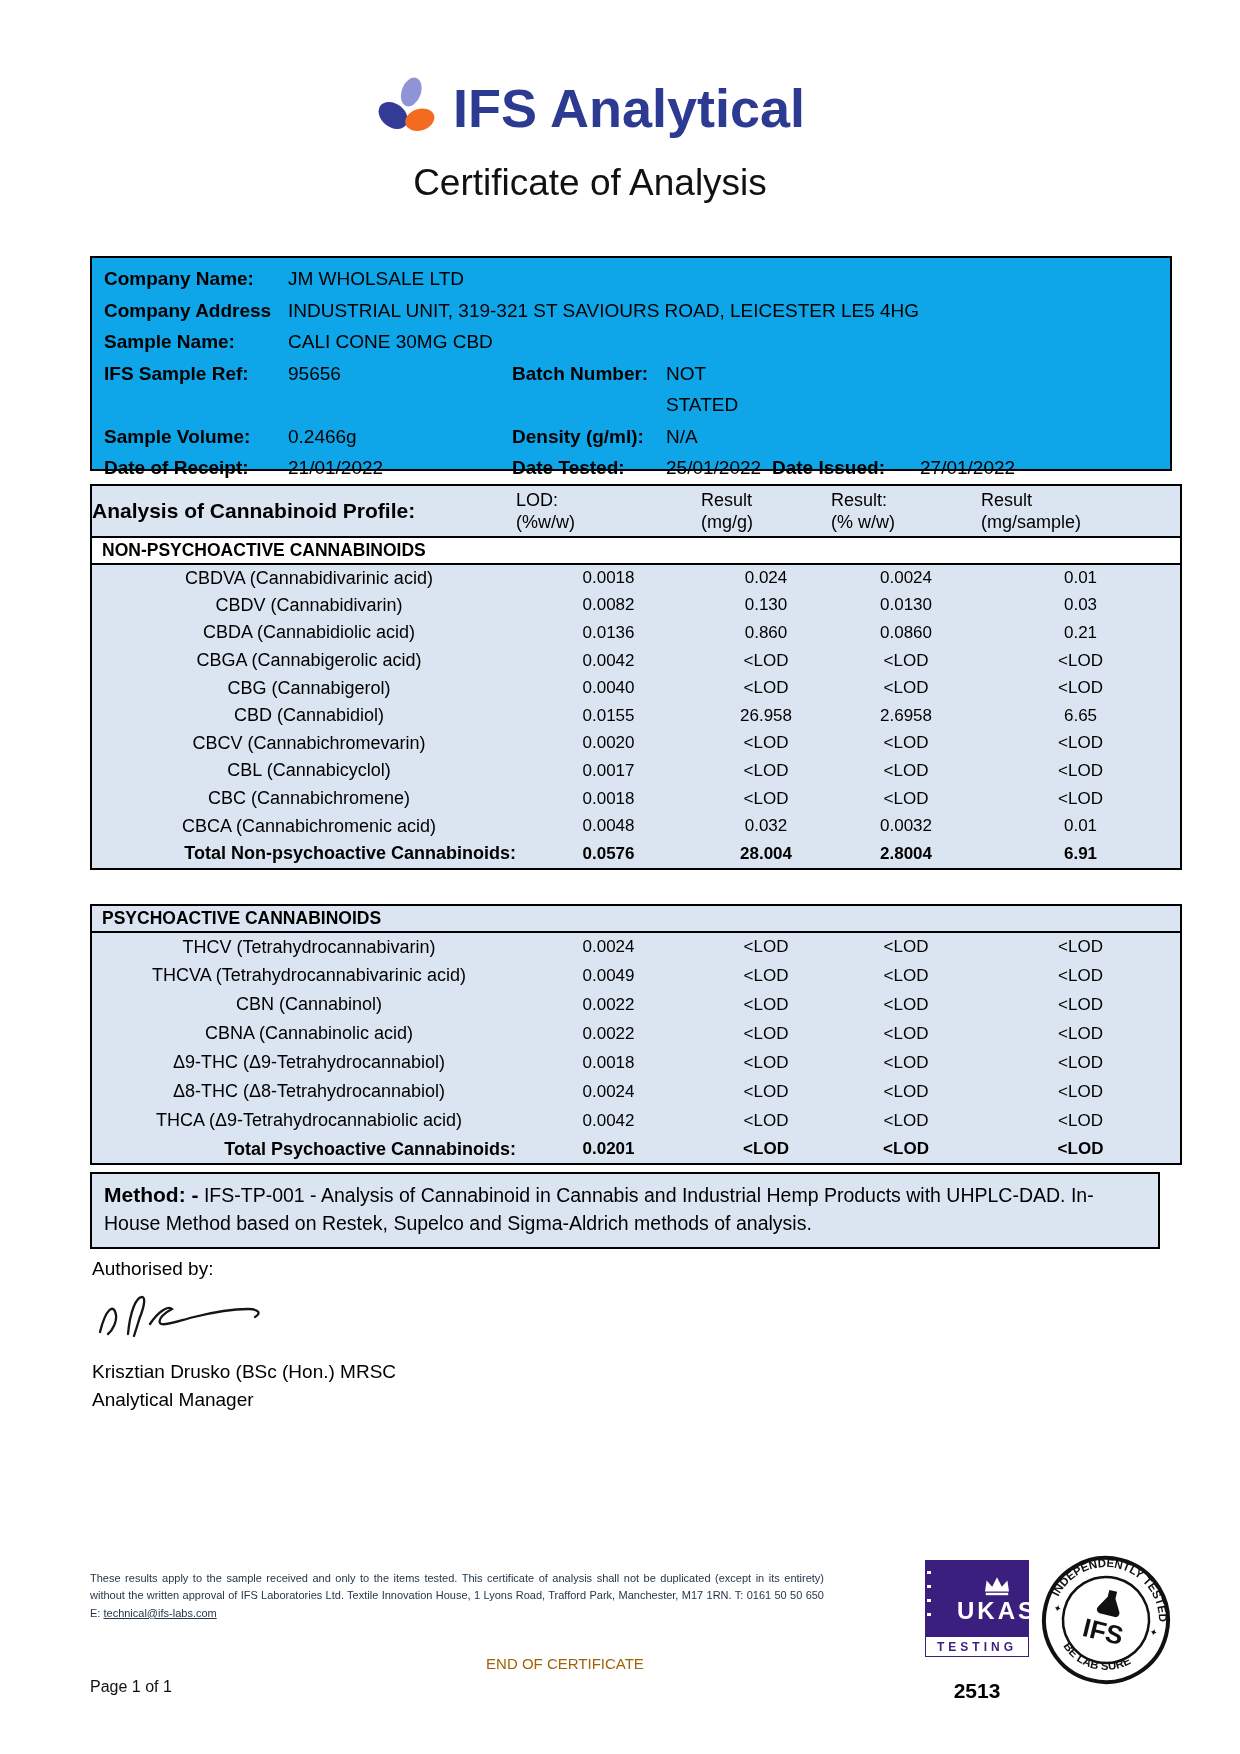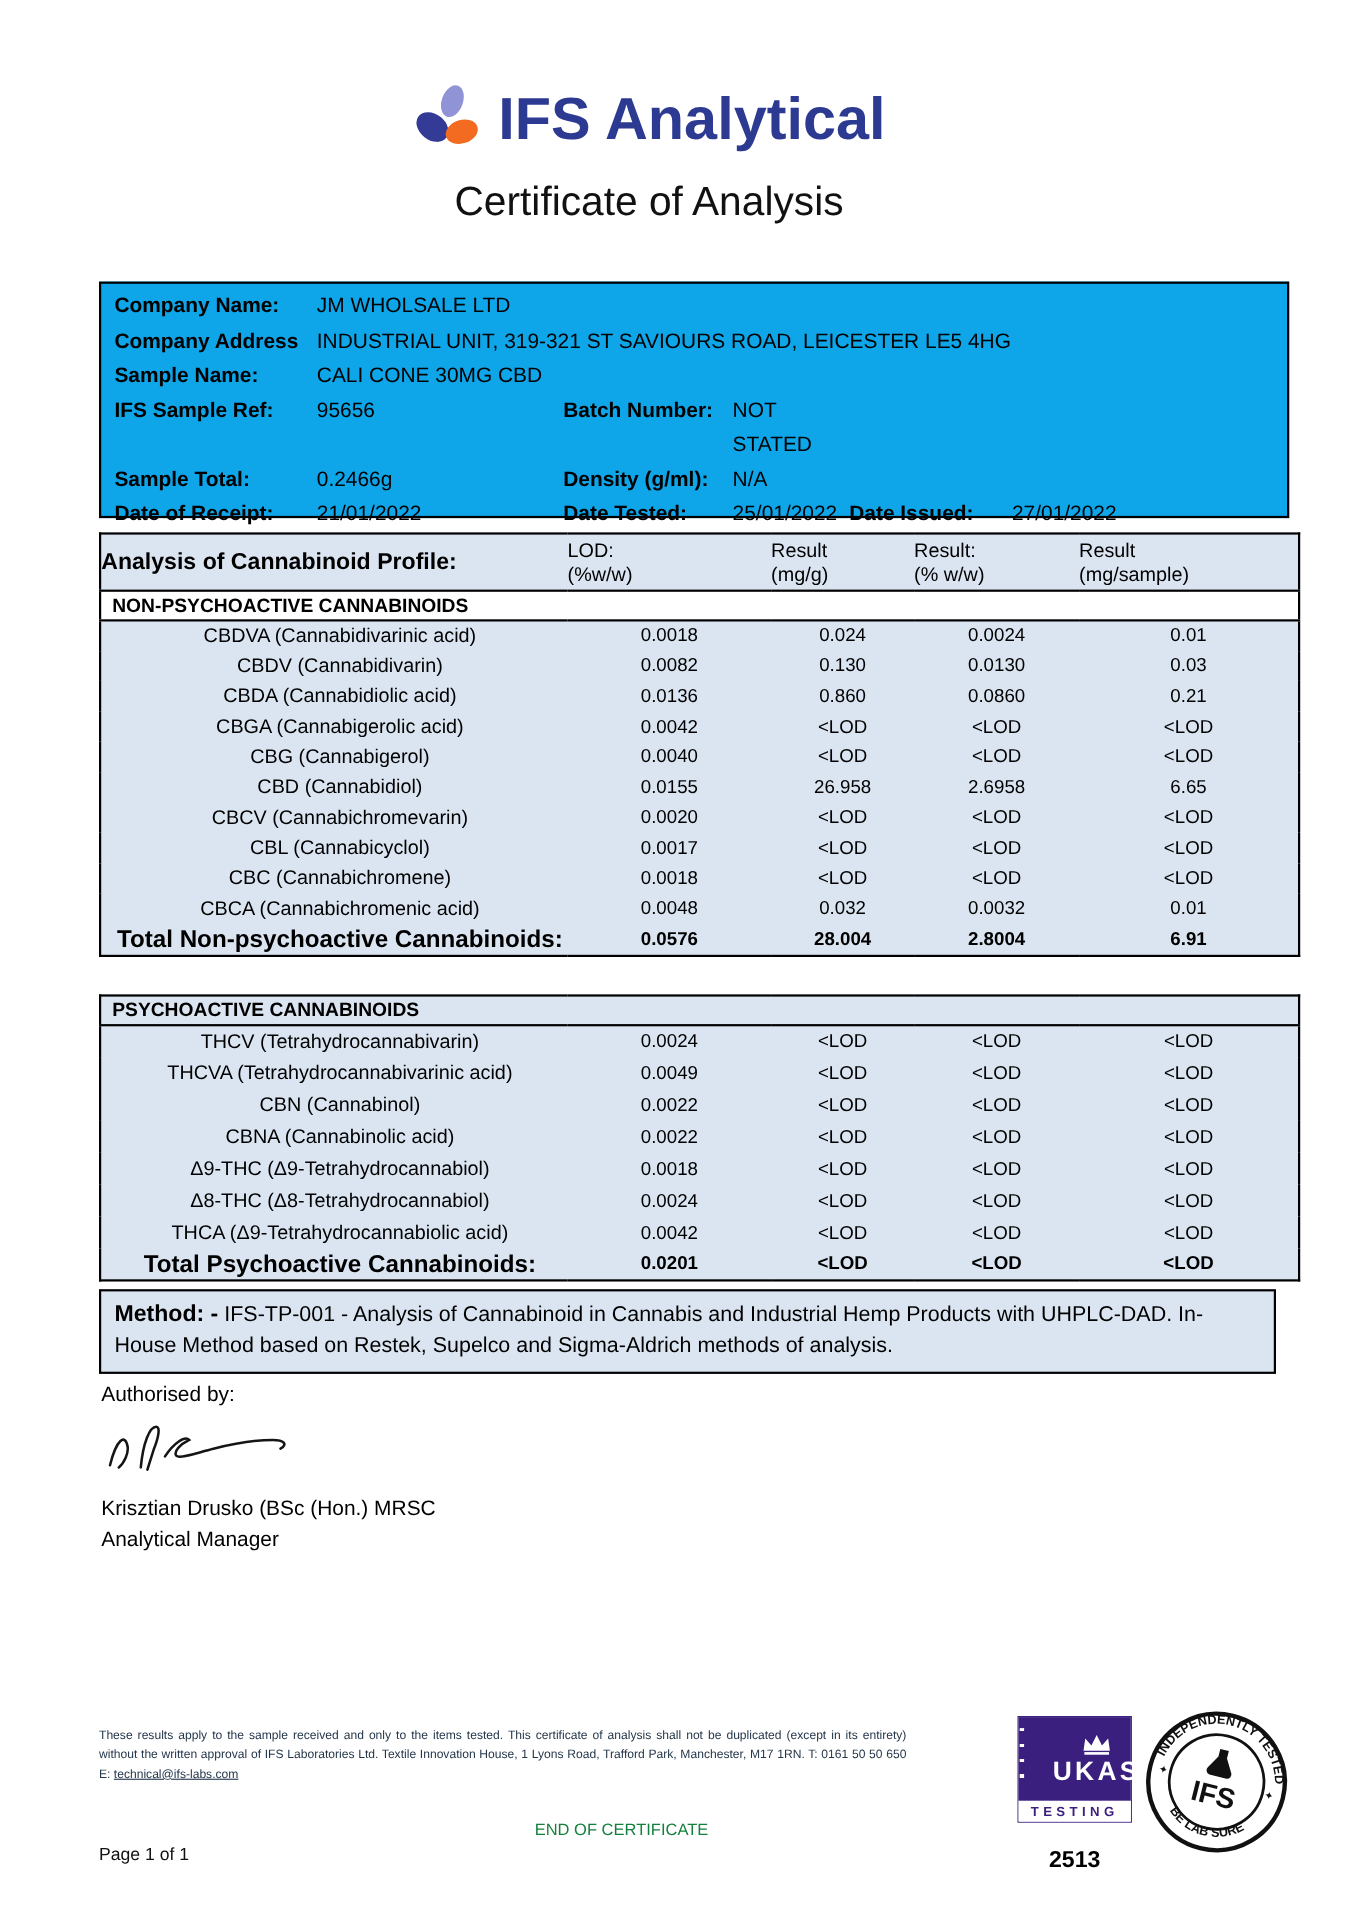--- a/index.html
+++ b/index.html
@@ -34,40 +34,40 @@
   td.hdr-col{font-weight:normal;font-size:18px;text-align:left;line-height:1.25;}
   tr.hdr{height:52px;border-bottom:2.5px solid #000;}
   tr.section{height:27px;border-bottom:2px solid #000;}
   tr.section td{font-weight:bold;font-size:17.5px;padding-left:10px;background:#fff;}
   .t2 tr.section td{background:#dbe5f1;border-radius:13px;}
   tr.datarow{height:27.6px;}
   .t2 tr.datarow{height:29px;}
   tr.datarow td:first-child{font-size:18px;padding-left:10px;}
   tr.datarow td{font-size:17px;text-align:center;}
   tr.total{height:29px;font-weight:bold;}
-  tr.total td:first-child{font-size:22px;padding-left:10px;text-align:center;}
+  tr.total td:first-child{font-size:18px;padding-left:10px;text-align:right;}
   tr.total td{font-size:17px;text-align:center;}
 
   
   .method-box{position:absolute;top:1172px;left:90px;width:1042px;
               background:#dbe5f1;border:2.5px solid #000;padding:7px 12px 10px 12px;
               font-size:19.5px;line-height:1.38;}
   .method-label{font-weight:bold;font-size:21px;}
 
   
   .authorised{position:absolute;top:1258px;left:92px;font-size:19px;}
   .sig{position:absolute;top:1286px;left:92px;}
   .signame{position:absolute;top:1358px;left:92px;font-size:19px;line-height:1.45;}
 
   
   .disclaimer{position:absolute;top:1570px;left:90px;width:734px;
               font-size:11px;line-height:1.58;text-align:justify;color:#25374b;}
   .disclaimer a{color:#25374b;text-decoration:underline;}
   .endcert{position:absolute;top:1655px;left:90px;width:950px;text-align:center;
-           font-size:15px;color:#15803d;}
+           font-size:15px;color:#a16207;}
   .pagenum{position:absolute;top:1678px;left:90px;font-size:16px;color:#111;}
 
   .ukas{position:absolute;top:1560px;left:925px;width:104px;text-align:center;}
   .ukas-inner{border:1.5px solid #3b1f7e;}
   .ukas-top{position:relative;background:#3b1f7e;height:76px;display:flex;
             flex-direction:column;align-items:center;justify-content:center;gap:2px;padding-left:40px;}
   .ukas-word{color:#fff;font-weight:bold;font-size:24px;letter-spacing:3px;line-height:1;}
   .ukas-ticks{position:absolute;left:1px;top:10px;width:4px;height:56px;
       background:repeating-linear-gradient(to bottom,#fff 0 3px,transparent 3px 14px);}
   .ukas-bottom{background:#fff;color:#3b1f7e;font-size:12px;font-weight:bold;
@@ -104,21 +104,21 @@
       <span class="ilbl">Sample Name:</span>
       <span class="ival wide">CALI CONE 30MG CBD</span>
     </div>
     <div class="info-row">
       <span class="ilbl">IFS Sample Ref:</span>
       <span class="ival">95656</span>
       <span class="ilbl2">Batch Number:</span>
       <span class="ival2 wide">NOT STATED</span>
     </div>
     <div class="info-row">
-      <span class="ilbl">Sample Total:</span>
+      <span class="ilbl">Sample Volume:</span>
       <span class="ival">0.2466g</span>
       <span class="ilbl2">Density (g/ml):</span>
       <span class="ival2">N/A</span>
     </div>
     <div class="info-row">
       <span class="ilbl">Date of Receipt:</span>
       <span class="ival">21/01/2022</span>
       <span class="ilbl2">Date Tested:</span>
       <span class="ival2">25/01/2022</span>
       <span class="ilbl3">Date Issued:</span>

